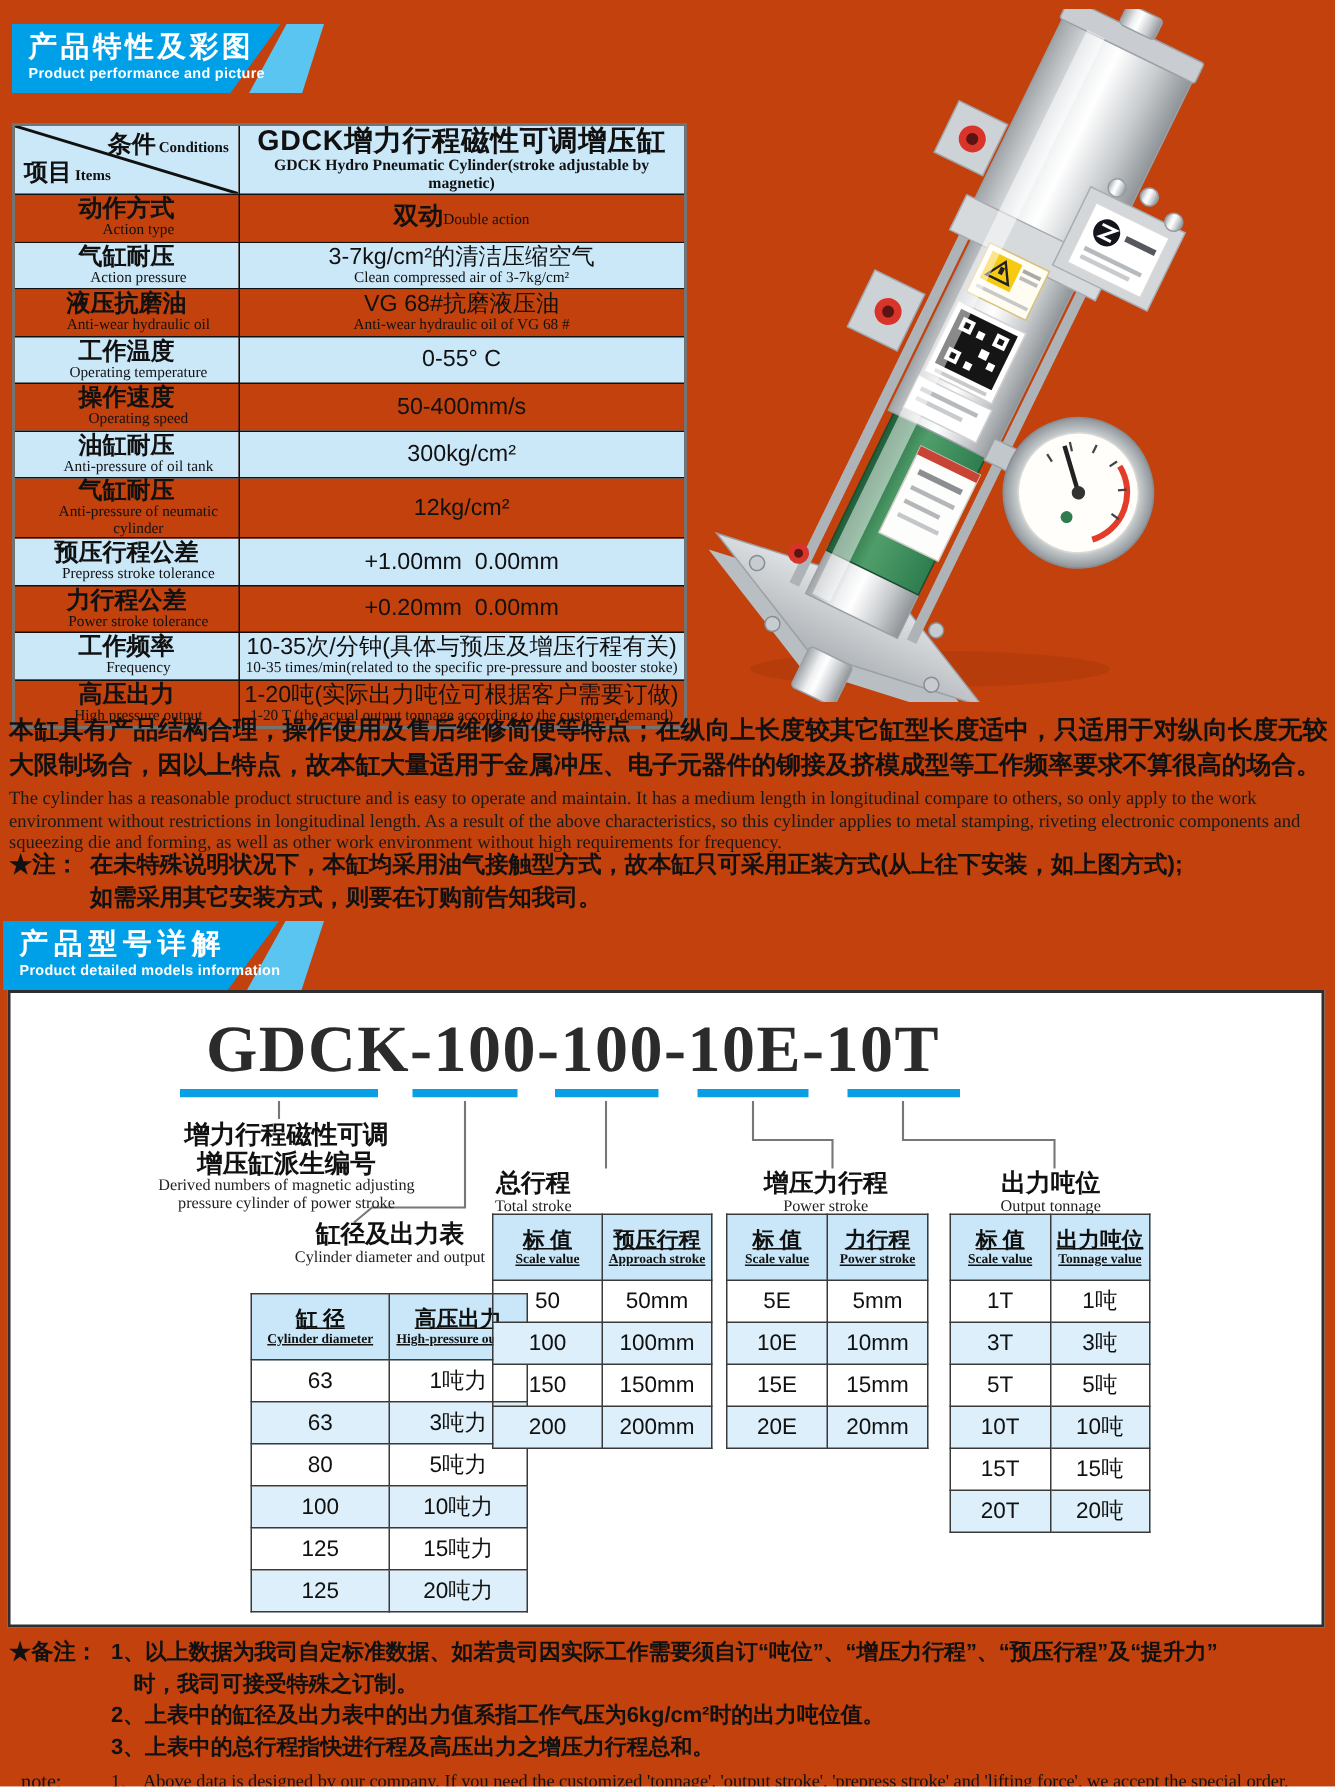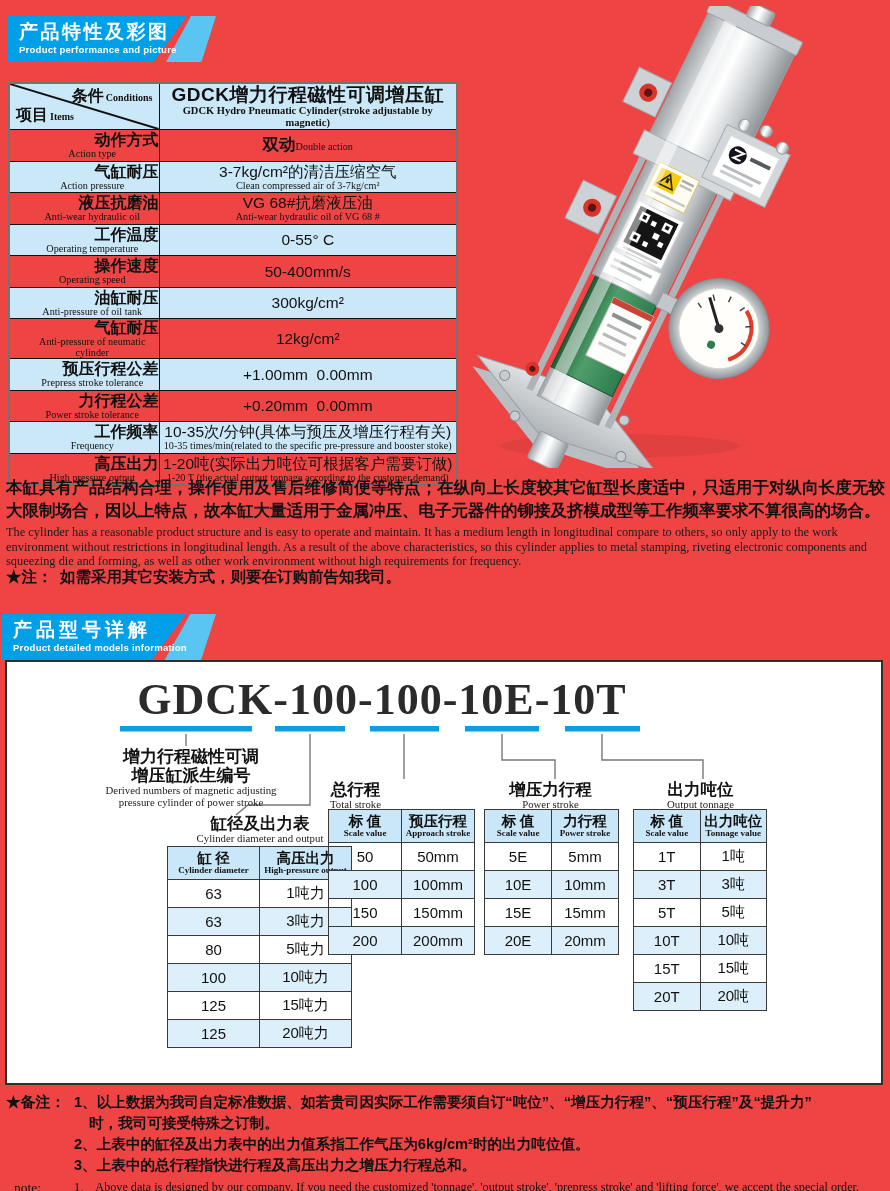--- a/index.html
+++ b/index.html
@@ -1,16 +1,16 @@
 <!DOCTYPE html>
 <html><head>
 <meta charset="utf-8">
 <style>
   html,body{margin:0;padding:0;background:#fff;}
-  #page{position:relative;width:890px;height:1191px;background:#ef4444;overflow:hidden;
+  #page{position:relative;width:890px;height:1191px;background:#c2410c;overflow:hidden;
         font-family:"Liberation Sans",sans-serif;color:#111;}
   
   .banner{position:absolute;height:46px;}
   #banner1{left:8px;top:16px;width:208px;}
   #banner2{left:2px;top:614px;width:214px;}
   .b-main,.b-light{position:absolute;inset:0;}
   .b-main{background:#00A0E9;clip-path:polygon(0 0,86% 0,70% 100%,0 100%);}
   .b-light{background:#5BC5F2;clip-path:polygon(88% 0,100% 0,93% 100%,76% 100%);}
   .b-text{position:absolute;left:11px;top:4px;color:#fff;white-space:nowrap;}
   .b-cn{font-size:19px;font-weight:700;letter-spacing:2.5px;line-height:24px;}
@@ -23,21 +23,21 @@
   #spec tbody tr{height:31.5px;}
   #spec tbody tr:nth-of-type(even){background:#CBE8F9;}
   .corner{position:relative;}
   .diag{position:absolute;inset:0;width:100%;height:100%;}
   .c-cond{position:absolute;right:6px;top:2px;}
   .c-item{position:absolute;left:6px;bottom:3px;}
   .corner b{font-size:16px;font-weight:700;}
   .corner i{font-style:normal;font-size:10px;font-family:"Liberation Serif",serif;margin-left:2px;}
   .pcn{font-size:19px;font-weight:700;line-height:21px;letter-spacing:.5px;}
   .pen{font-size:10.5px;font-weight:700;font-family:"Liberation Serif",serif;line-height:12px;}
-  .kcn{font-size:16px;font-weight:700;line-height:17px;text-align:right;}
+  .kcn{font-size:16px;font-weight:700;line-height:17px;}
   .ken{font-size:10.2px;font-family:"Liberation Serif",serif;line-height:11px;margin-left:16px;}
   .vcn{font-size:15.5px;line-height:17px;white-space:pre-wrap;}
   .ven{font-size:10.2px;font-family:"Liberation Serif",serif;line-height:11px;}
   .ken:empty,.ven:empty{display:none;}
   .inl .vcn,.inl .ven{display:inline;}
   .inl .vcn{font-weight:700;font-size:16.5px;}
   
   #desc{position:absolute;left:6px;top:476px;width:879px;}
   .d-cn{font-size:16.5px;font-weight:600;line-height:23px;text-align:justify;}
   .d-en{margin-top:3px;font-family:"Liberation Serif",serif;font-size:12.4px;line-height:14.5px;color:#1a1a1a;}
@@ -53,27 +53,27 @@
   .lcn{font-size:16.5px;font-weight:700;line-height:19px;display:block;}
   .len{font-size:10.8px;font-family:"Liberation Serif",serif;line-height:11.5px;color:#222;}
   #labA{left:78px;top:85px;width:212px;}
   #labA .lcn{font-size:17px;}
   #labB{left:148px;top:152px;width:210px;}
   #labC{left:275px;top:118px;width:147px;}
   #labD{left:470px;top:118px;width:147px;}
   #labE{left:620px;top:118px;width:147px;}
   .mt{position:absolute;border-collapse:collapse;table-layout:fixed;border:1.6px solid #3a3a3a;}
   .mt th,.mt td{border:1.2px solid #3a3a3a;padding:0;text-align:center;vertical-align:middle;}
-  .mt thead tr{background:#C9E7F8;height:33px;}
+  .mt thead tr{background:#C9E7F8;height:44px;text-decoration:underline;}
   .mt tbody tr{height:28px;}
   .mt tbody tr:nth-of-type(even){background:#DCEFFA;}
   .mt td{font-size:15px;}
   .hcn{font-size:14.5px;font-weight:700;font-family:"Liberation Serif",serif;line-height:16px;}
   .hen{font-size:9px;font-family:"Liberation Serif",serif;line-height:9.5px;}
-  #tB{left:160px;top:184px;width:185px;}
+  #tB{left:160px;top:200px;width:185px;}
   #tC{left:321px;top:147px;width:147px;}
   #tD{left:477px;top:147px;width:135px;}
   #tE{left:626px;top:147px;width:134px;}
   
   #note2{position:absolute;left:6px;top:1092px;width:880px;}
   .n2row{display:flex;}
   .n2label{width:68px;font-size:14.8px;font-weight:700;line-height:21px;}
   .n2body{flex:1;font-size:14.6px;font-weight:600;line-height:21px;}
   .n2b{padding-left:15px;}
   .n2en{display:flex;margin-top:3px;}
@@ -354,20 +354,21 @@
   </svg>
 
   <div id="desc">
     <div class="d-cn">本缸具有产品结构合理，操作使用及售后维修简便等特点；在纵向上长度较其它缸型长度适中，只适用于对纵向长度无较大限制场合，因以上特点，故本缸大量适用于金属冲压、电子元器件的铆接及挤模成型等工作频率要求不算很高的场合。</div>
     <div class="d-en">The cylinder has a reasonable product structure and is easy to operate and maintain. It has a medium length in longitudinal compare to others, so only apply to the work environment without restrictions in longitudinal length. As a result of the above characteristics, so this cylinder applies to metal stamping, riveting electronic components and squeezing die and forming, as well as other work environment without high requirements for frequency.</div>
   </div>
 
   <div id="note1">
     <div class="n1label">★注：</div>
     <div class="n1body">
+      <div>在未特殊说明状况下，本缸均采用油气接触型方式，故本缸只可采用正装方式(从上往下安装，如上图方式);</div>
       <div>如需采用其它安装方式，则要在订购前告知我司。</div>
     </div>
   </div>
 
   <div class="banner" id="banner2">
     <div class="b-light"></div>
     <div class="b-main"></div>
     <div class="b-text">
       <div class="b-cn" style="letter-spacing:4px">产品型号详解</div>
       <div class="b-en">Product detailed models information</div>

